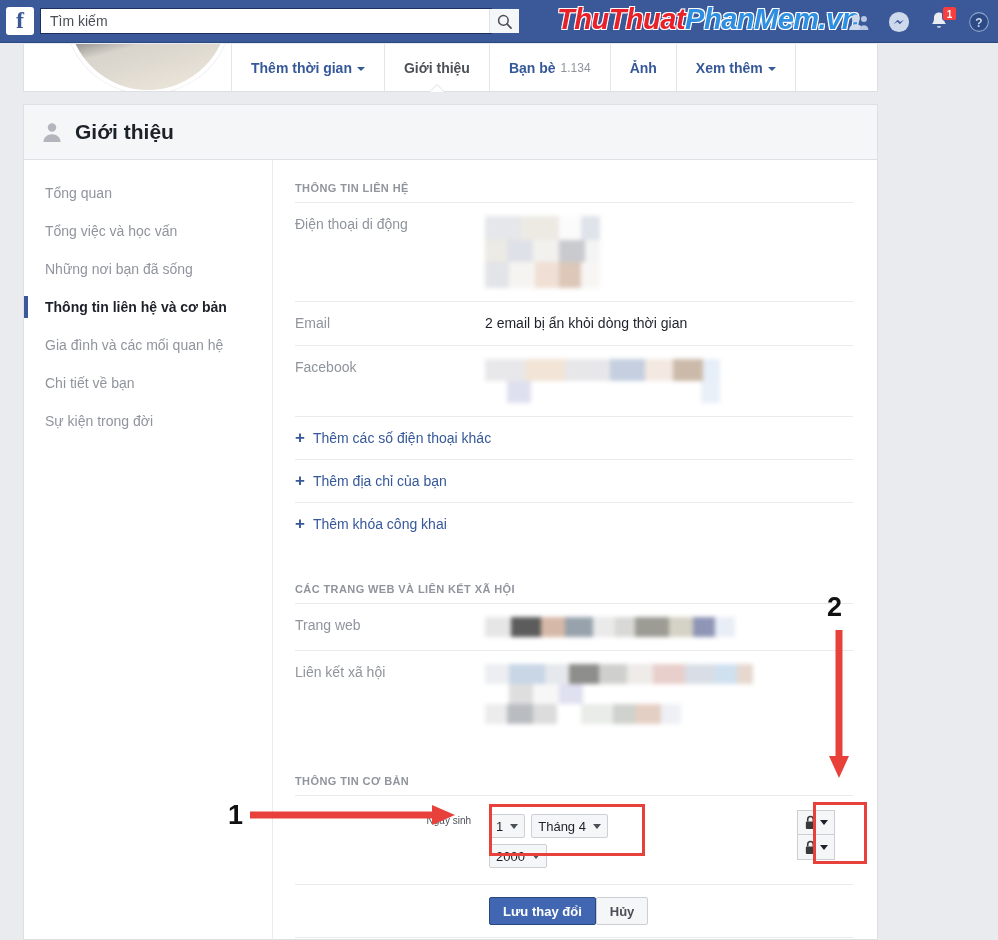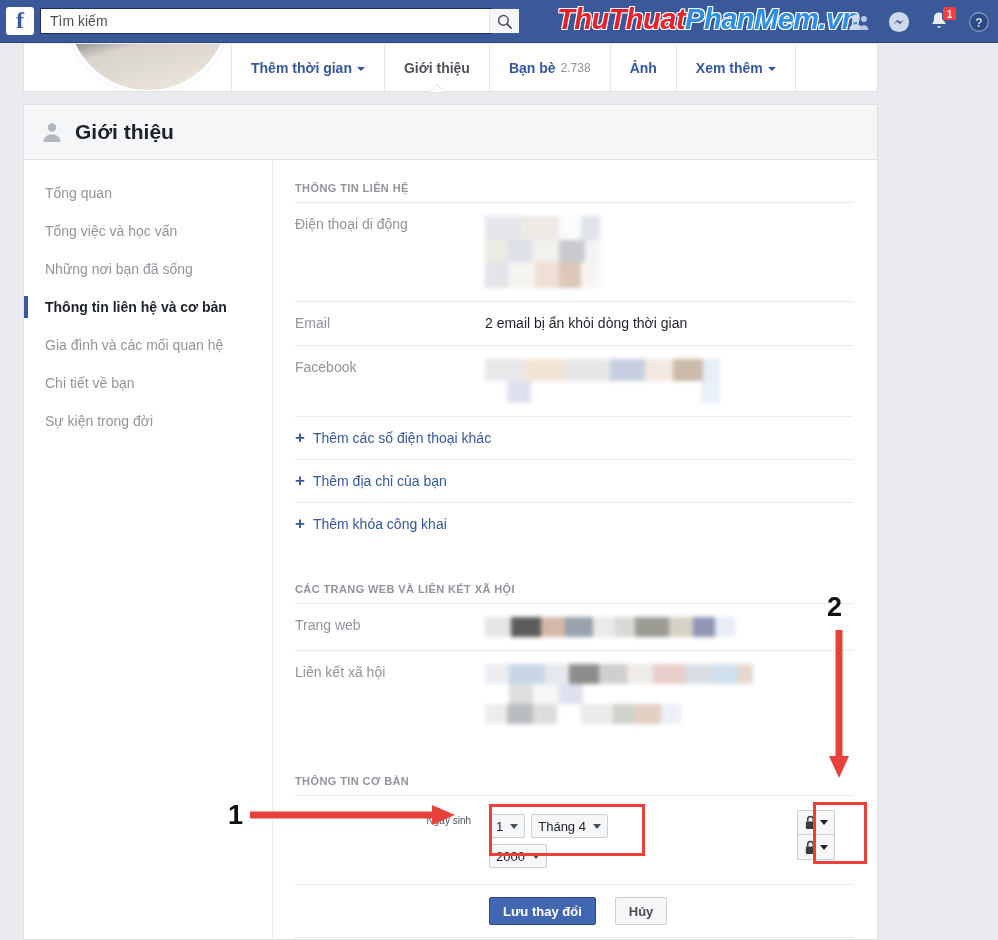--- a/index.html
+++ b/index.html
@@ -273,21 +273,21 @@
   }
   .lock-btn + .lock-btn { border-top: none; }
   .lock-btn .caret {
     width: 0; height: 0;
     border-left: 4px solid transparent;
     border-right: 4px solid transparent;
     border-top: 5px solid #1d2129;
   }
 
   .btn-row {
-    display: flex; gap: 19px;
+    display: flex; gap: 0;
     border-top: 1px solid #e9ebee;
     padding: 12px 0 12px 194px;
   }
   .btn {
     height: 28px; padding: 0 13px;
     border-radius: 2px;
     font-size: 13px; font-weight: bold;
     display: inline-flex; align-items: center;
     cursor: pointer;
   }
@@ -367,21 +367,21 @@
         <span>Thêm thời gian</span>
         <span class="caret"></span>
       </div>
 
       <div class="nav-tab active">
         <span>Giới thiệu</span>
       </div>
 
       <div class="nav-tab">
         <span>Bạn bè</span>
-        <span class="count">2.738</span>
+        <span class="count">1.134</span>
       </div>
 
       <div class="nav-tab">
         <span>Ảnh</span>
       </div>
 
       <div class="nav-tab">
         <span>Xem thêm</span>
         <span class="caret"></span>
       </div>

